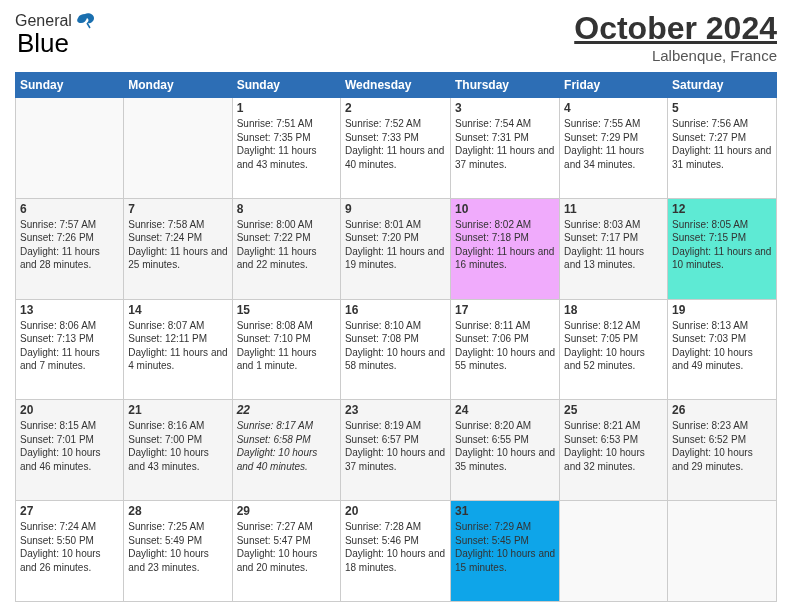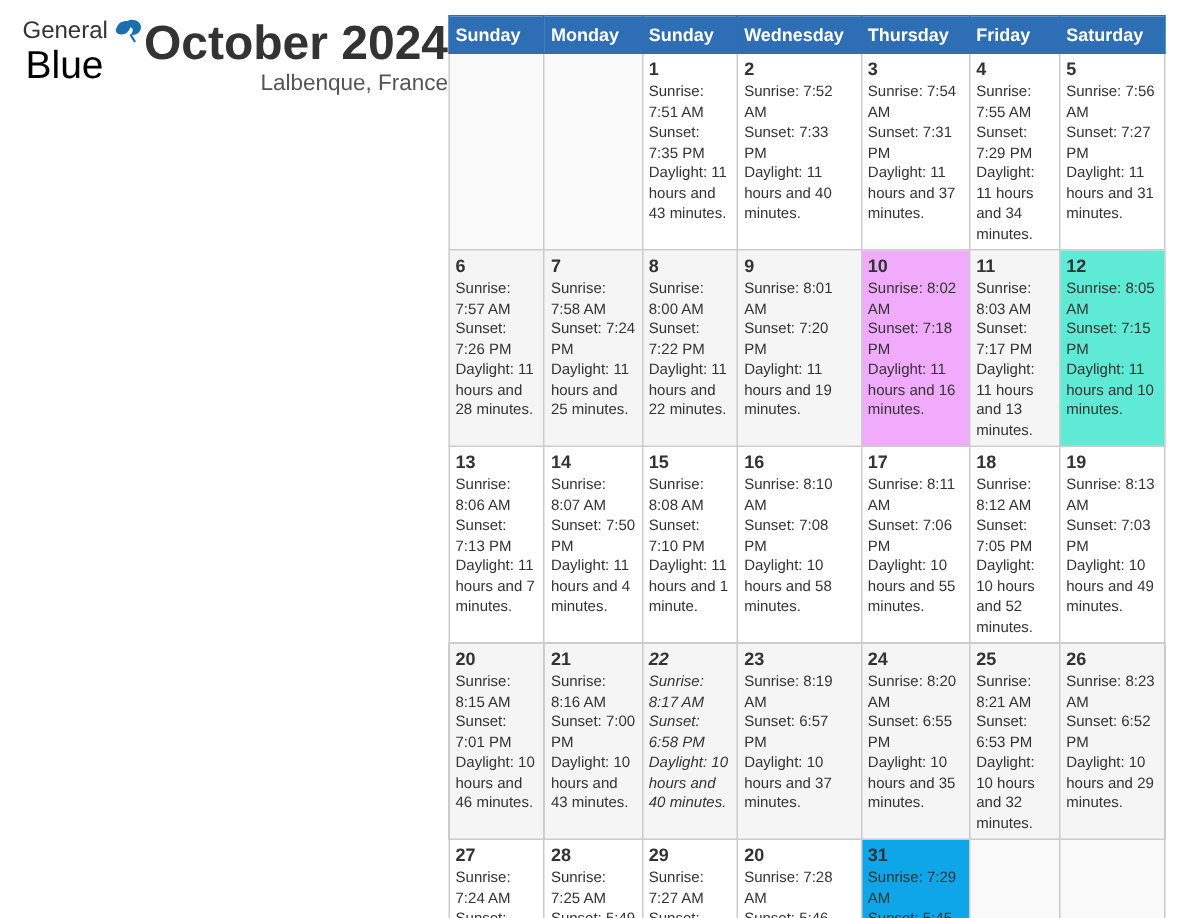--- a/index.html
+++ b/index.html
@@ -8,20 +8,21 @@
       background: #fff;
       width: 792px;
       height: 612px;
       overflow: hidden;
     }
     .page {
       width: 792px;
       height: 612px;
       padding: 10px 15px;
       display: flex;
+      flex-direction: column;
     }
     .header {
       display: flex;
       justify-content: space-between;
       align-items: flex-start;
       margin-bottom: 8px;
     }
     .logo {
       display: flex;
       flex-direction: column;
@@ -29,20 +30,21 @@
     }
     .logo-general { color: #333; }
     .logo-blue { color: #1a6faf; }
     .title-block {
       text-align: right;
     }
     .month-title {
       font-size: 32px;
       font-weight: bold;
       color: #333;
+      text-decoration: underline;
     }
     .location {
       font-size: 15px;
       color: #555;
     }
     .calendar {
       width: 100%;
       border-collapse: collapse;
       flex: 1;
     }
@@ -202,21 +204,21 @@
         <tr style="background-color: rgb(255, 255, 255);">
           <td style="background-color: rgb(255, 255, 255);">
             <span class="day-num">13</span>
             <div class="cell-text" style="white-space: pre-line;">Sunrise: 8:06 AM
 Sunset: 7:13 PM
 Daylight: 11 hours and 7 minutes.</div>
           </td>
           <td style="background-color: rgb(255, 255, 255);">
             <span class="day-num">14</span>
             <div class="cell-text" style="white-space: pre-line;">Sunrise: 8:07 AM
-Sunset: 7:50 PM
+Sunset: 12:11 PM
 Daylight: 11 hours and 4 minutes.</div>
           </td>
           <td style="background-color: rgb(255, 255, 255);">
             <span class="day-num">15</span>
             <div class="cell-text" style="white-space: pre-line;">Sunrise: 8:08 AM
 Sunset: 7:10 PM
 Daylight: 11 hours and 1 minute.</div>
           </td>
           <td style="background-color: rgb(255, 255, 255);">
             <span class="day-num">16</span>

